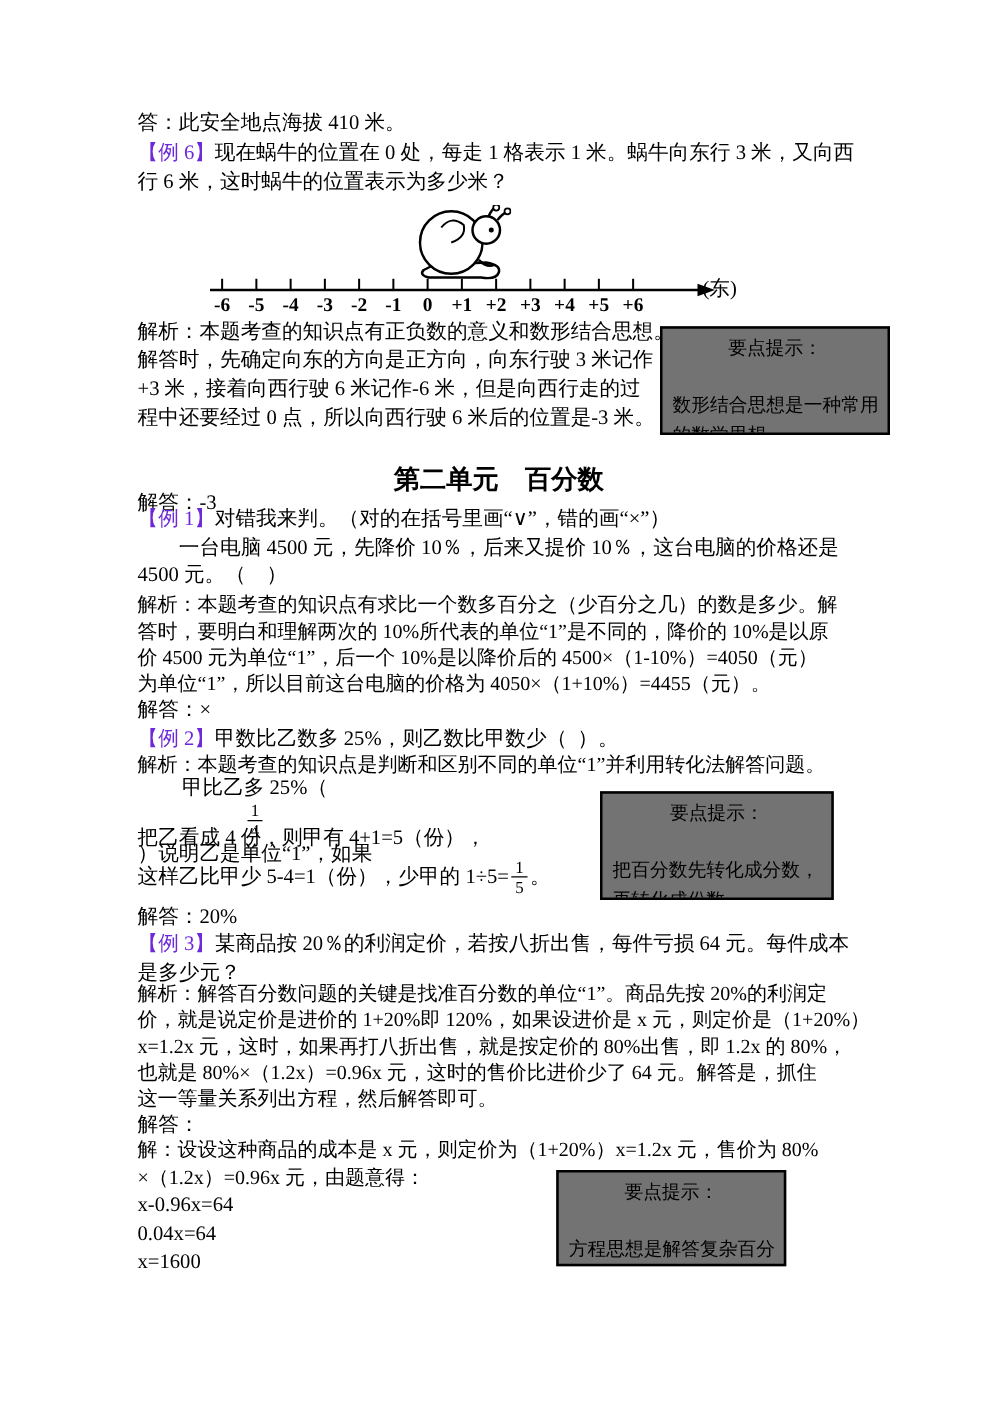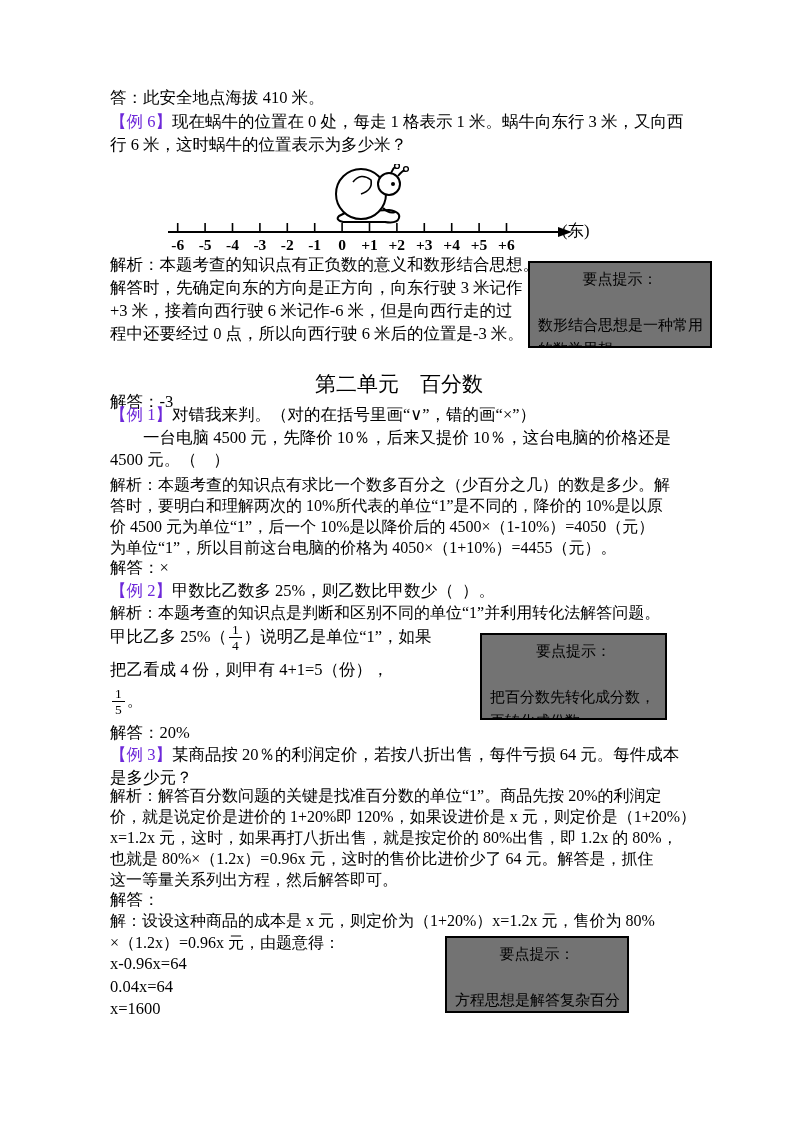--- a/index.html
+++ b/index.html
@@ -16,21 +16,21 @@
   .red{color:#6d28d9;}
   
   #figure{position:absolute;left:110px;top:162px;width:600px;height:100px;}
   #axis-svg{position:absolute;left:0;top:0;}
   #axis-labels{position:absolute;left:54px;top:74px;display:flex;width:357px;}
   #axis-labels span{width:27.4px;text-align:center;font-size:15.5px;font-weight:bold;line-height:18px;}
   #dir-label{position:absolute;left:452px;top:59px;font-size:16.5px;line-height:20px;}
   #snail{position:absolute;left:221px;top:2px;}
   
   #unit-heading{position:absolute;left:110px;top:371px;width:578px;text-align:center;
-    font-size:21px;font-weight:normal;line-height:26px;font-family:"Liberation Sans","DejaVu Sans",sans-serif;}
+    font-size:21px;font-weight:bold;line-height:26px;font-family:"Liberation Sans","DejaVu Sans",sans-serif;}
   
   .callout{position:absolute;background:#737373;border:2px solid #000;
     font-size:15px;line-height:24px;padding:4px 8px 2px;box-sizing:border-box;overflow:hidden;
     font-family:"Liberation Sans","DejaVu Sans",sans-serif;}
   .callout .title{text-align:center;}
   .callout .body{white-space:pre;margin-top:22px;}
   #box1{left:528px;top:261px;width:184px;height:87px;}
   #box2{left:480px;top:633px;width:187px;height:87px;}
   #box3{left:445px;top:936px;width:184px;height:77px;}
   
@@ -133,32 +133,33 @@
   <div class="blk" style="top:556px;">
     <span class="prelines">解答：×</span>
   </div>
 
   <div class="blk" style="top:579px;">
     <span class="red">【例 2】</span><span class="prelines">甲数比乙数多 25%，则乙数比甲数少（  ）。</span>
   </div>
   <div class="blk" style="top:601px;font-size:16px;width:590px;">
     <span class="prelines">解析：本题考查的知识点是判断和区别不同的单位“1”并利用转化法解答问题。</span>
   </div>
-  <div class="fracline" style="top:619px;">
+  <div class="fracline" style="top:619px;flex-direction:column;">
     <span>甲比乙多 25%（</span>
     <span class="frac">
         <span class="num">1</span>
         <span class="den">4</span>
       </span>
     <span>）说明乙是单位“1”，如果</span>
   </div>
   <div class="blk" style="top:658px;">
     <span class="prelines">把乙看成 4 份，则甲有 4+1=5（份），</span>
   </div>
   <div class="fracline" style="top:683px;">
+    <span>这样乙比甲少 5-4=1（份），少甲的 1÷5=</span>
     <span class="frac">
         <span class="num">1</span>
         <span class="den">5</span>
       </span>
     <span>。</span>
   </div>
   <div class="blk" style="top:721px;">
     <span class="prelines">解答：20%</span>
   </div>
 

